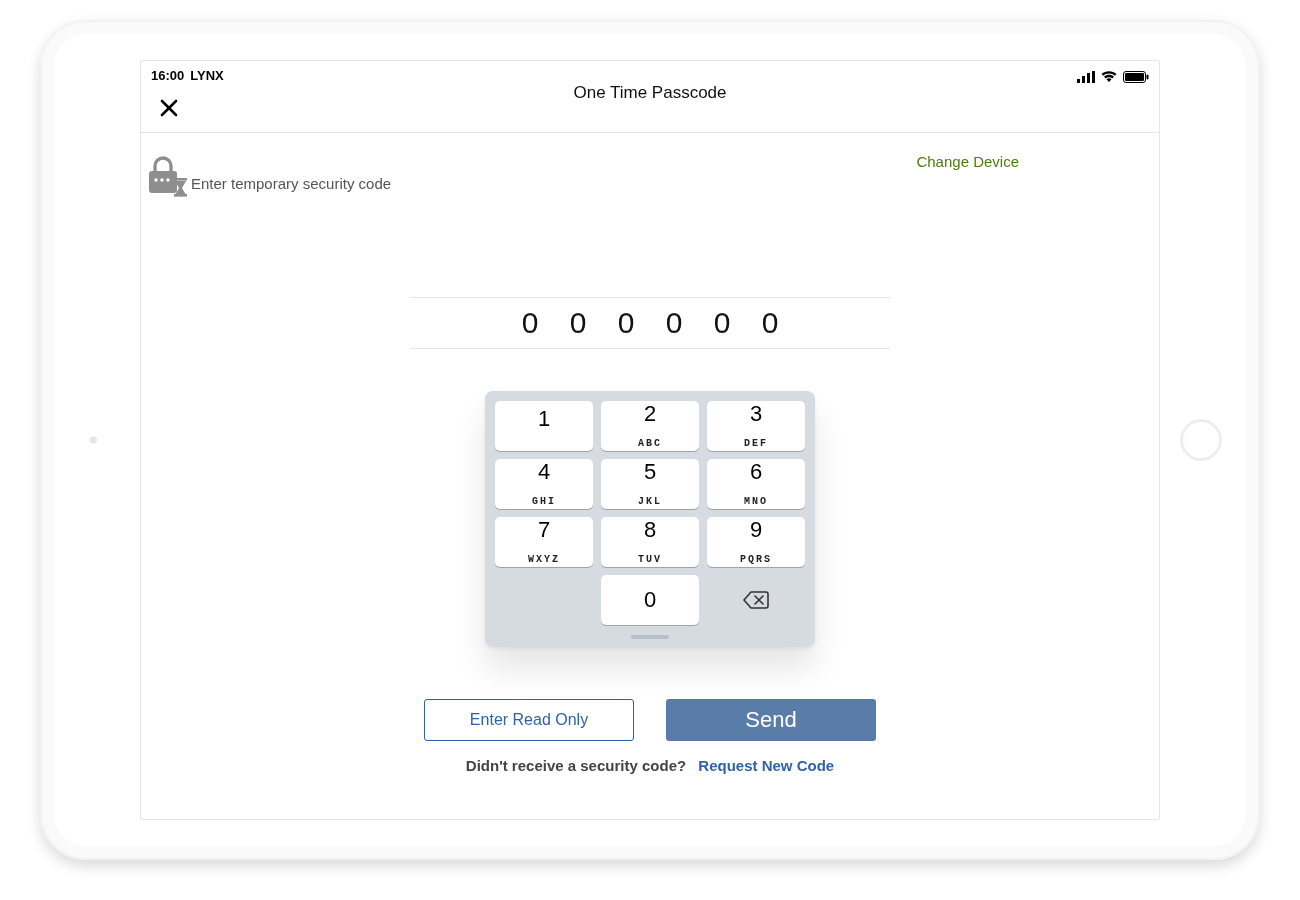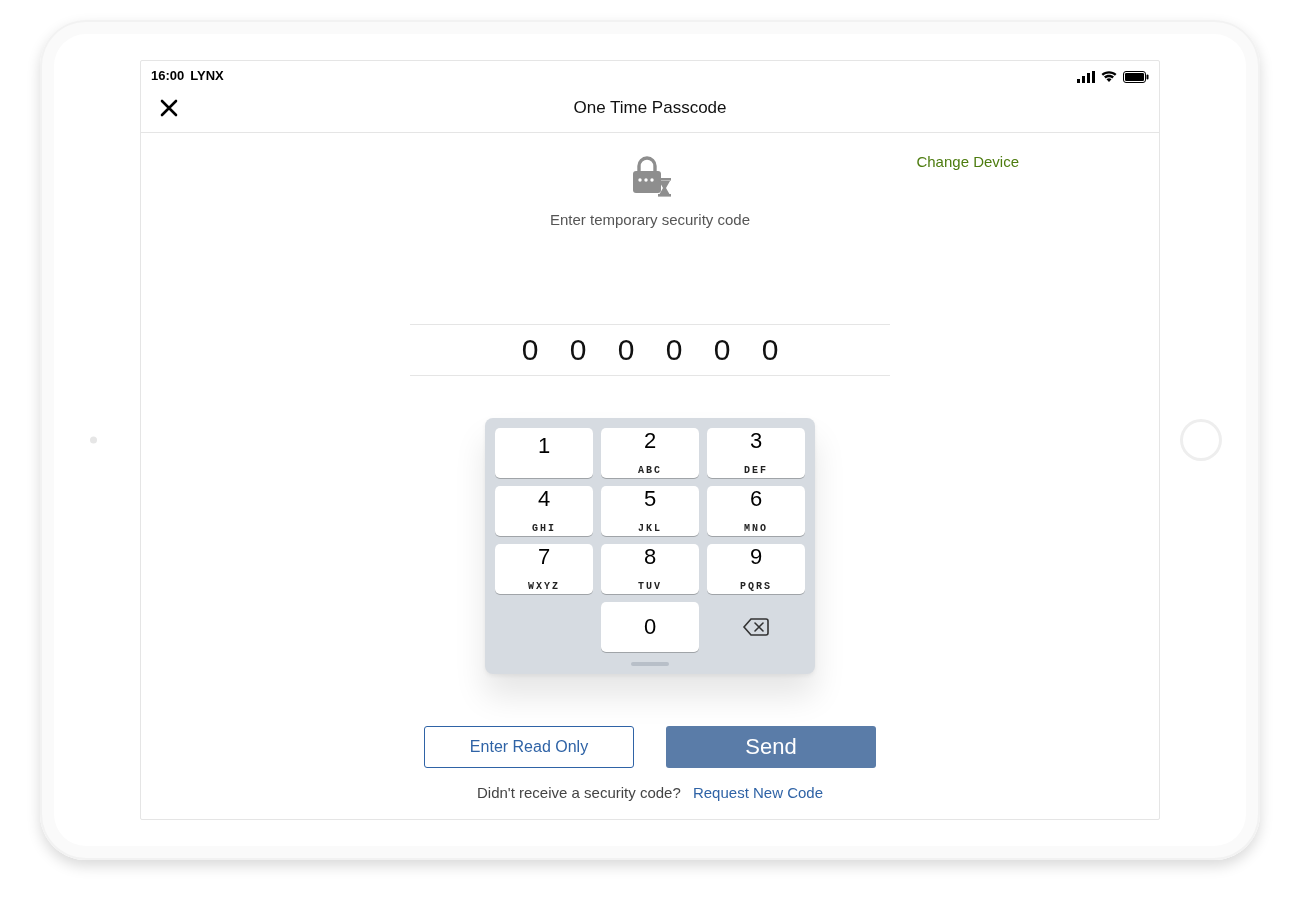--- a/index.html
+++ b/index.html
@@ -32,30 +32,30 @@
     z-index:-1;
   }
 
   
   .statusbar { height:22px; display:flex; align-items:flex-end; justify-content:space-between; padding:0 10px; font-size:13px; font-weight:600; }
   .statusbar .left { display:flex; gap:6px; align-items:center; font-weight:600;}
   .statusbar .right { display:flex; gap:6px; align-items:center; }
   .status-icons svg { display:block; }
 
   
-  .navbar { height:50px; border-bottom:1px solid #e5e5e5; position:relative; display:flex; align-items:center; justify-content:center; }
+  .navbar { height:50px; border-bottom:1px solid #e5e5e5; position:relative; display:flex; align-items:flex-start; justify-content:center; }
   .navbar .title { font-size:17px; color:#111; }
   .navbar .close { position:absolute; left:18px; top:50%; transform:translateY(-50%); cursor:pointer; }
   .navbar .close svg { display:block; }
 
   
   .content { position:relative; padding-top:14px; }
   .change-device { position:absolute; right:140px; top:20px; color:#4d7c0f; font-size:15px; cursor:pointer; }
 
-  .lock-wrap { display:flex; flex-direction:column; align-items:center; margin-top:8px; }
+  .lock-wrap { display:flex; flex-direction:row; align-items:center; margin-top:8px; }
   .lock-wrap svg { display:block; }
   .subtitle { margin-top:10px; font-size:15px; color:#555; }
 
   .code-row { width:480px; margin:96px auto 0; border-top:1px solid #e5e5e5; border-bottom:1px solid #e5e5e5;
               display:flex; justify-content:center; gap:22px; padding:8px 0; }
   .code-digit { font-size:30px; letter-spacing:0; color:#111; width:26px; text-align:center; }
 
   
   .keypad-wrap {
     width:330px; margin:42px auto 0; background:#d6dbe1; border-radius:8px;
@@ -75,21 +75,21 @@
   .key.backspace { background:transparent; box-shadow:none; }
   .key.backspace svg { display:block; }
   .keypad-handle { width:38px; height:4px; background:#b8bfc8; border-radius:3px; margin:10px auto 2px; }
 
   
   .btn-row { display:flex; gap:32px; justify-content:center; margin-top:52px; }
   .btn { width:210px; height:42px; border-radius:3px; display:flex; align-items:center; justify-content:center; font-size:16px; cursor:pointer; }
   .btn.outline { border:1px solid #2f63a6; color:#2f63a6; background:#fff; }
   .btn.solid   { background:#5a7ca8; color:#fff; font-size:22px; }
 
-  .help-row { text-align:center; margin-top:16px; font-size:15px; color:#444; }
+  .help-row { text-align:center; margin-top:16px; font-size:15px; color:#444;font-weight:bold; }
   .help-row .link { color:#2f63a6; margin-left:8px; cursor:pointer; }
 </style>
 </head>
 <body>
 
 <div class="stage">
   <div class="tablet-shadow"></div>
   <div class="tablet">
     <div class="camera-dot"></div>
     <div class="home-btn"></div>

